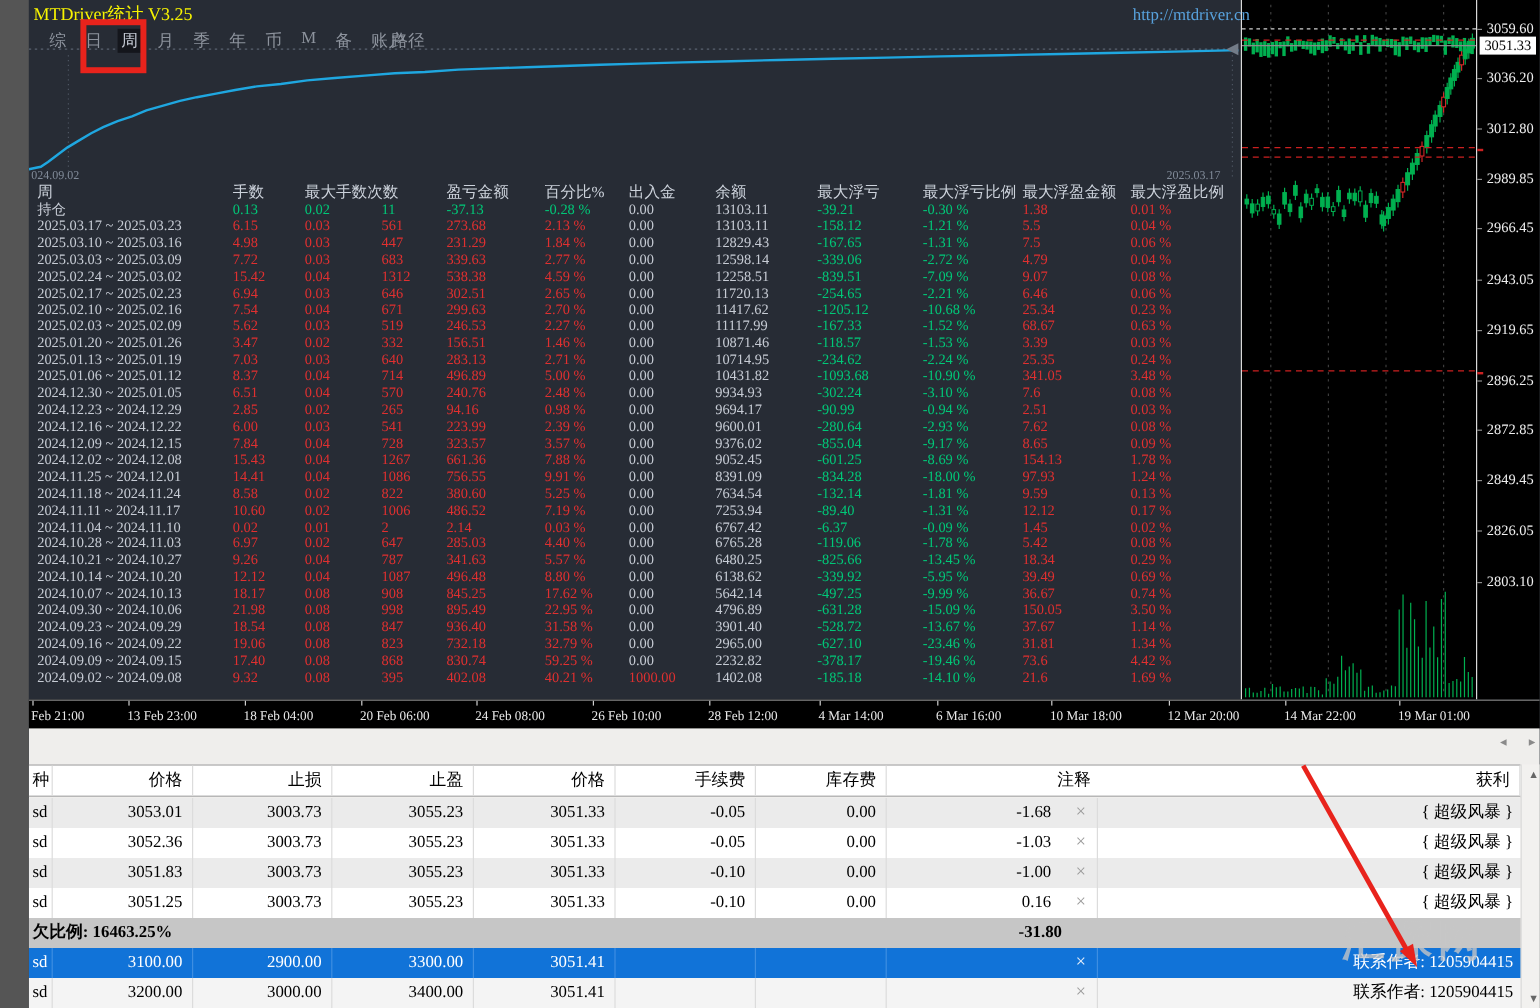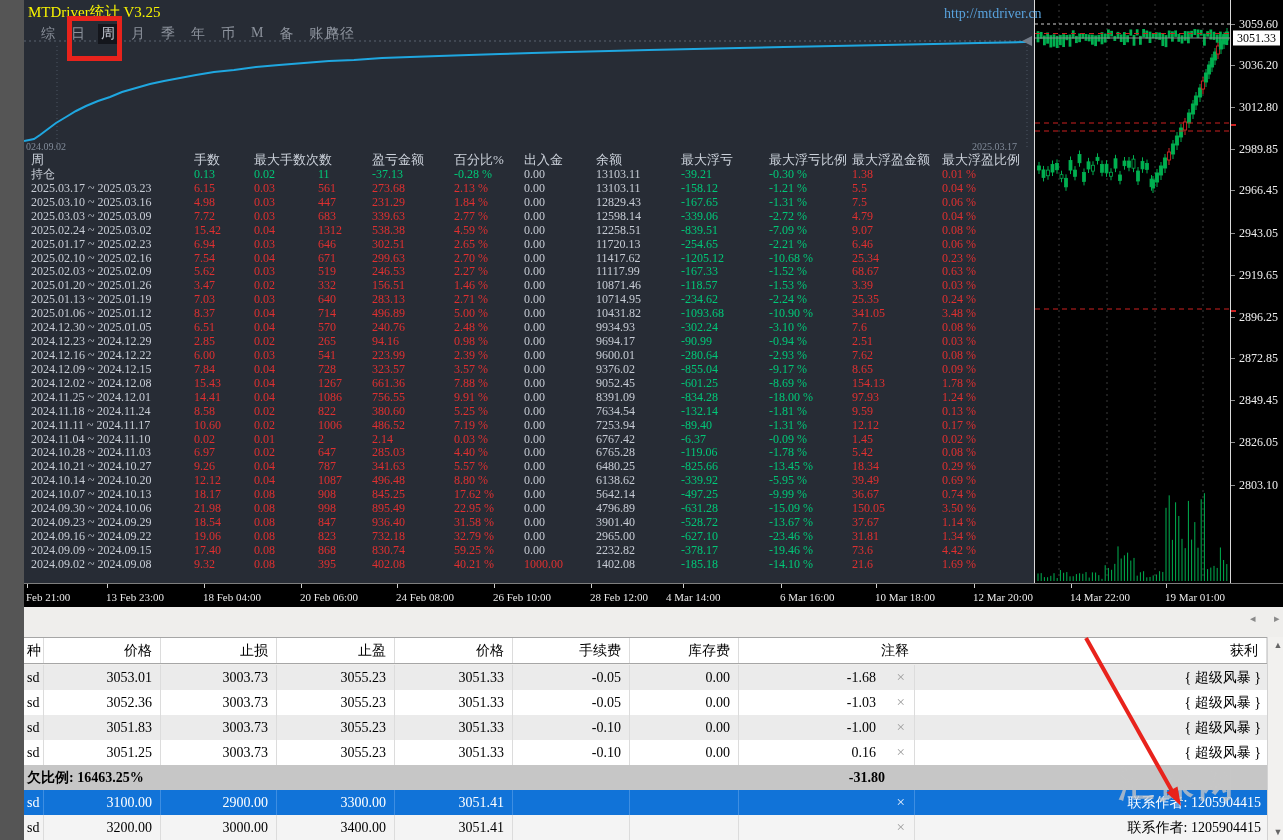--- a/index.html
+++ b/index.html
@@ -175,21 +175,21 @@
         <div class="r">538.38</div>
         <div class="r">4.59 %</div>
         <div class="g">0.00</div>
         <div class="g">12258.51</div>
         <div class="gr">-839.51</div>
         <div class="gr">-7.09 %</div>
         <div class="r">9.07</div>
         <div class="r">0.08 %</div>
       </div>
       <div class="srow">
-        <div class="g">2025.01.17 ~ 2025.02.23</div>
+        <div class="g">2025.02.17 ~ 2025.02.23</div>
         <div class="r">6.94</div>
         <div class="r">0.03</div>
         <div class="r">646</div>
         <div class="r">302.51</div>
         <div class="r">2.65 %</div>
         <div class="g">0.00</div>
         <div class="g">11720.13</div>
         <div class="gr">-254.65</div>
         <div class="gr">-2.21 %</div>
         <div class="r">6.46</div>
@@ -789,21 +789,21 @@
       <span class="tl" style="left: 179px;">18 Feb 04:00</span>
       <div class="tt" style="left: 277px;"></div>
       <span class="tl" style="left: 276px;">20 Feb 06:00</span>
       <div class="tt" style="left: 373px;"></div>
       <span class="tl" style="left: 372px;">24 Feb 08:00</span>
       <div class="tt" style="left: 470px;"></div>
       <span class="tl" style="left: 469px;">26 Feb 10:00</span>
       <div class="tt" style="left: 567px;"></div>
       <span class="tl" style="left: 566px;">28 Feb 12:00</span>
       <div class="tt" style="left: 659px;"></div>
-      <span class="tl" style="left: 642px;">4 Mar 14:00</span>
+      <span class="tl" style="left: 658px;">4 Mar 14:00</span>
       <div class="tt" style="left: 757px;"></div>
       <span class="tl" style="left: 756px;">6 Mar 16:00</span>
       <div class="tt" style="left: 852px;"></div>
       <span class="tl" style="left: 851px;">10 Mar 18:00</span>
       <div class="tt" style="left: 950px;"></div>
       <span class="tl" style="left: 949px;">12 Mar 20:00</span>
       <div class="tt" style="left: 1047px;"></div>
       <span class="tl" style="left: 1046px;">14 Mar 22:00</span>
       <div class="tt" style="left: 1142px;"></div>
       <span class="tl" style="left: 1141px;">19 Mar 01:00</span>

